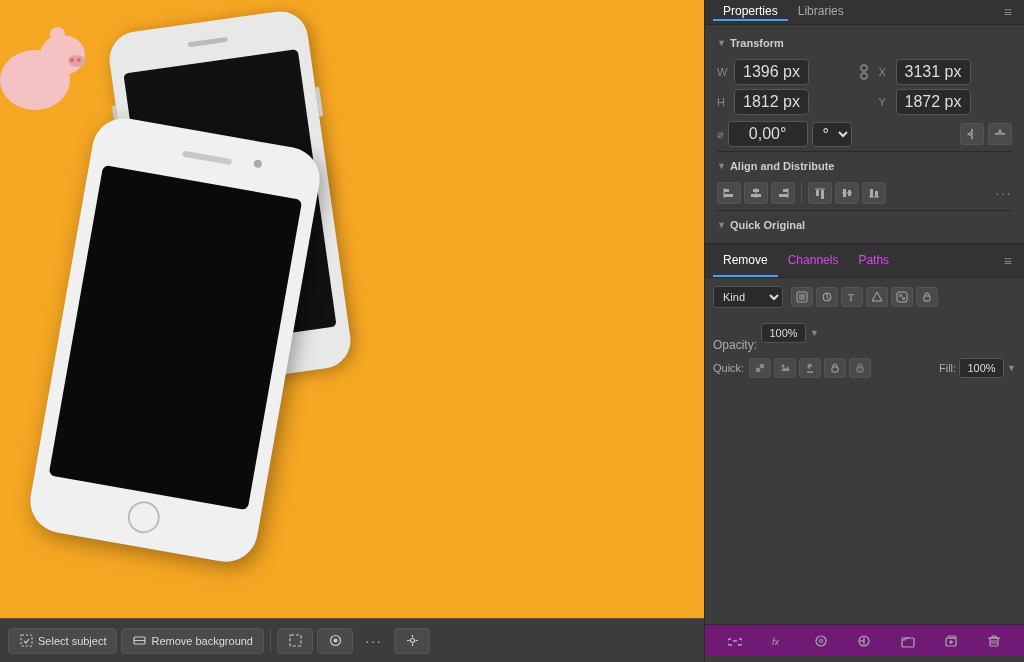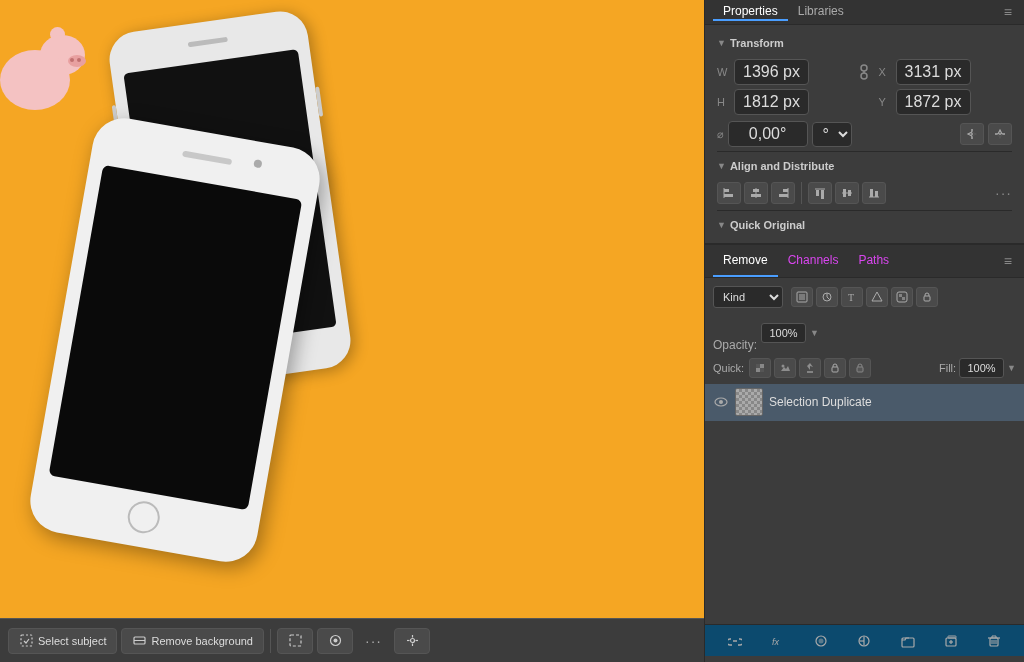--- a/index.html
+++ b/index.html
@@ -707,21 +707,21 @@
 
     .layer-name {
       color: #ddd;
       font-size: 12px;
       flex: 1;
     }
 
     
     .layers-bottom {
       height: 32px;
-      background: #0c4a6e;
+      background: #701a75;
       border-top: 1px solid #2a2a2a;
       display: flex;
       align-items: center;
       justify-content: space-around;
       padding: 0 8px;
     }
 
     .layers-bottom-btn {
       width: 22px;
       height: 22px;
@@ -1055,32 +1055,20 @@
                 <path d="M4 5 V4 a2 2 0 0 1 4 0 V5" stroke="#888" stroke-width="1" fill="none"></path>
               </svg>
           </div>
           <span class="fill-label">Fill:</span>
           <input class="fill-input" value="100%" style="">
           <span class="blend-arrow">▼</span>
         </div>
 
         <div class="layer-rows">
 
-          <div class="layer-row selected">
-            <div class="layer-visibility">
-              <svg width="14" height="10" viewBox="0 0 14 10">
-                  <ellipse cx="7" cy="5" rx="6" ry="4" stroke="#aaa" stroke-width="1.2" fill="none"></ellipse>
-                  <circle cx="7" cy="5" r="2" fill="#aaa"></circle>
-                </svg>
-            </div>
-            <div class="layer-thumb">
-              <div class="layer-thumb-checkerboard"></div>
-            </div>
-            <span class="layer-name">Selection Duplicate</span>
-          </div>
 
 
         </div>
 
         <div class="layers-bottom">
           <div class="layers-bottom-btn">
             <svg width="14" height="14" viewBox="0 0 14 14">
                 <path d="M5 7 L9 7" stroke="#aaa" stroke-width="1.5"></path>
                 <path d="M3 5 L2 5 a3 3 0 0 0 0 6 L4 11" stroke="#aaa" stroke-width="1.5" fill="none"></path>
                 <path d="M11 5 L12 5 a3 3 0 0 1 0 6 L10 11" stroke="#aaa" stroke-width="1.5" fill="none"></path>

